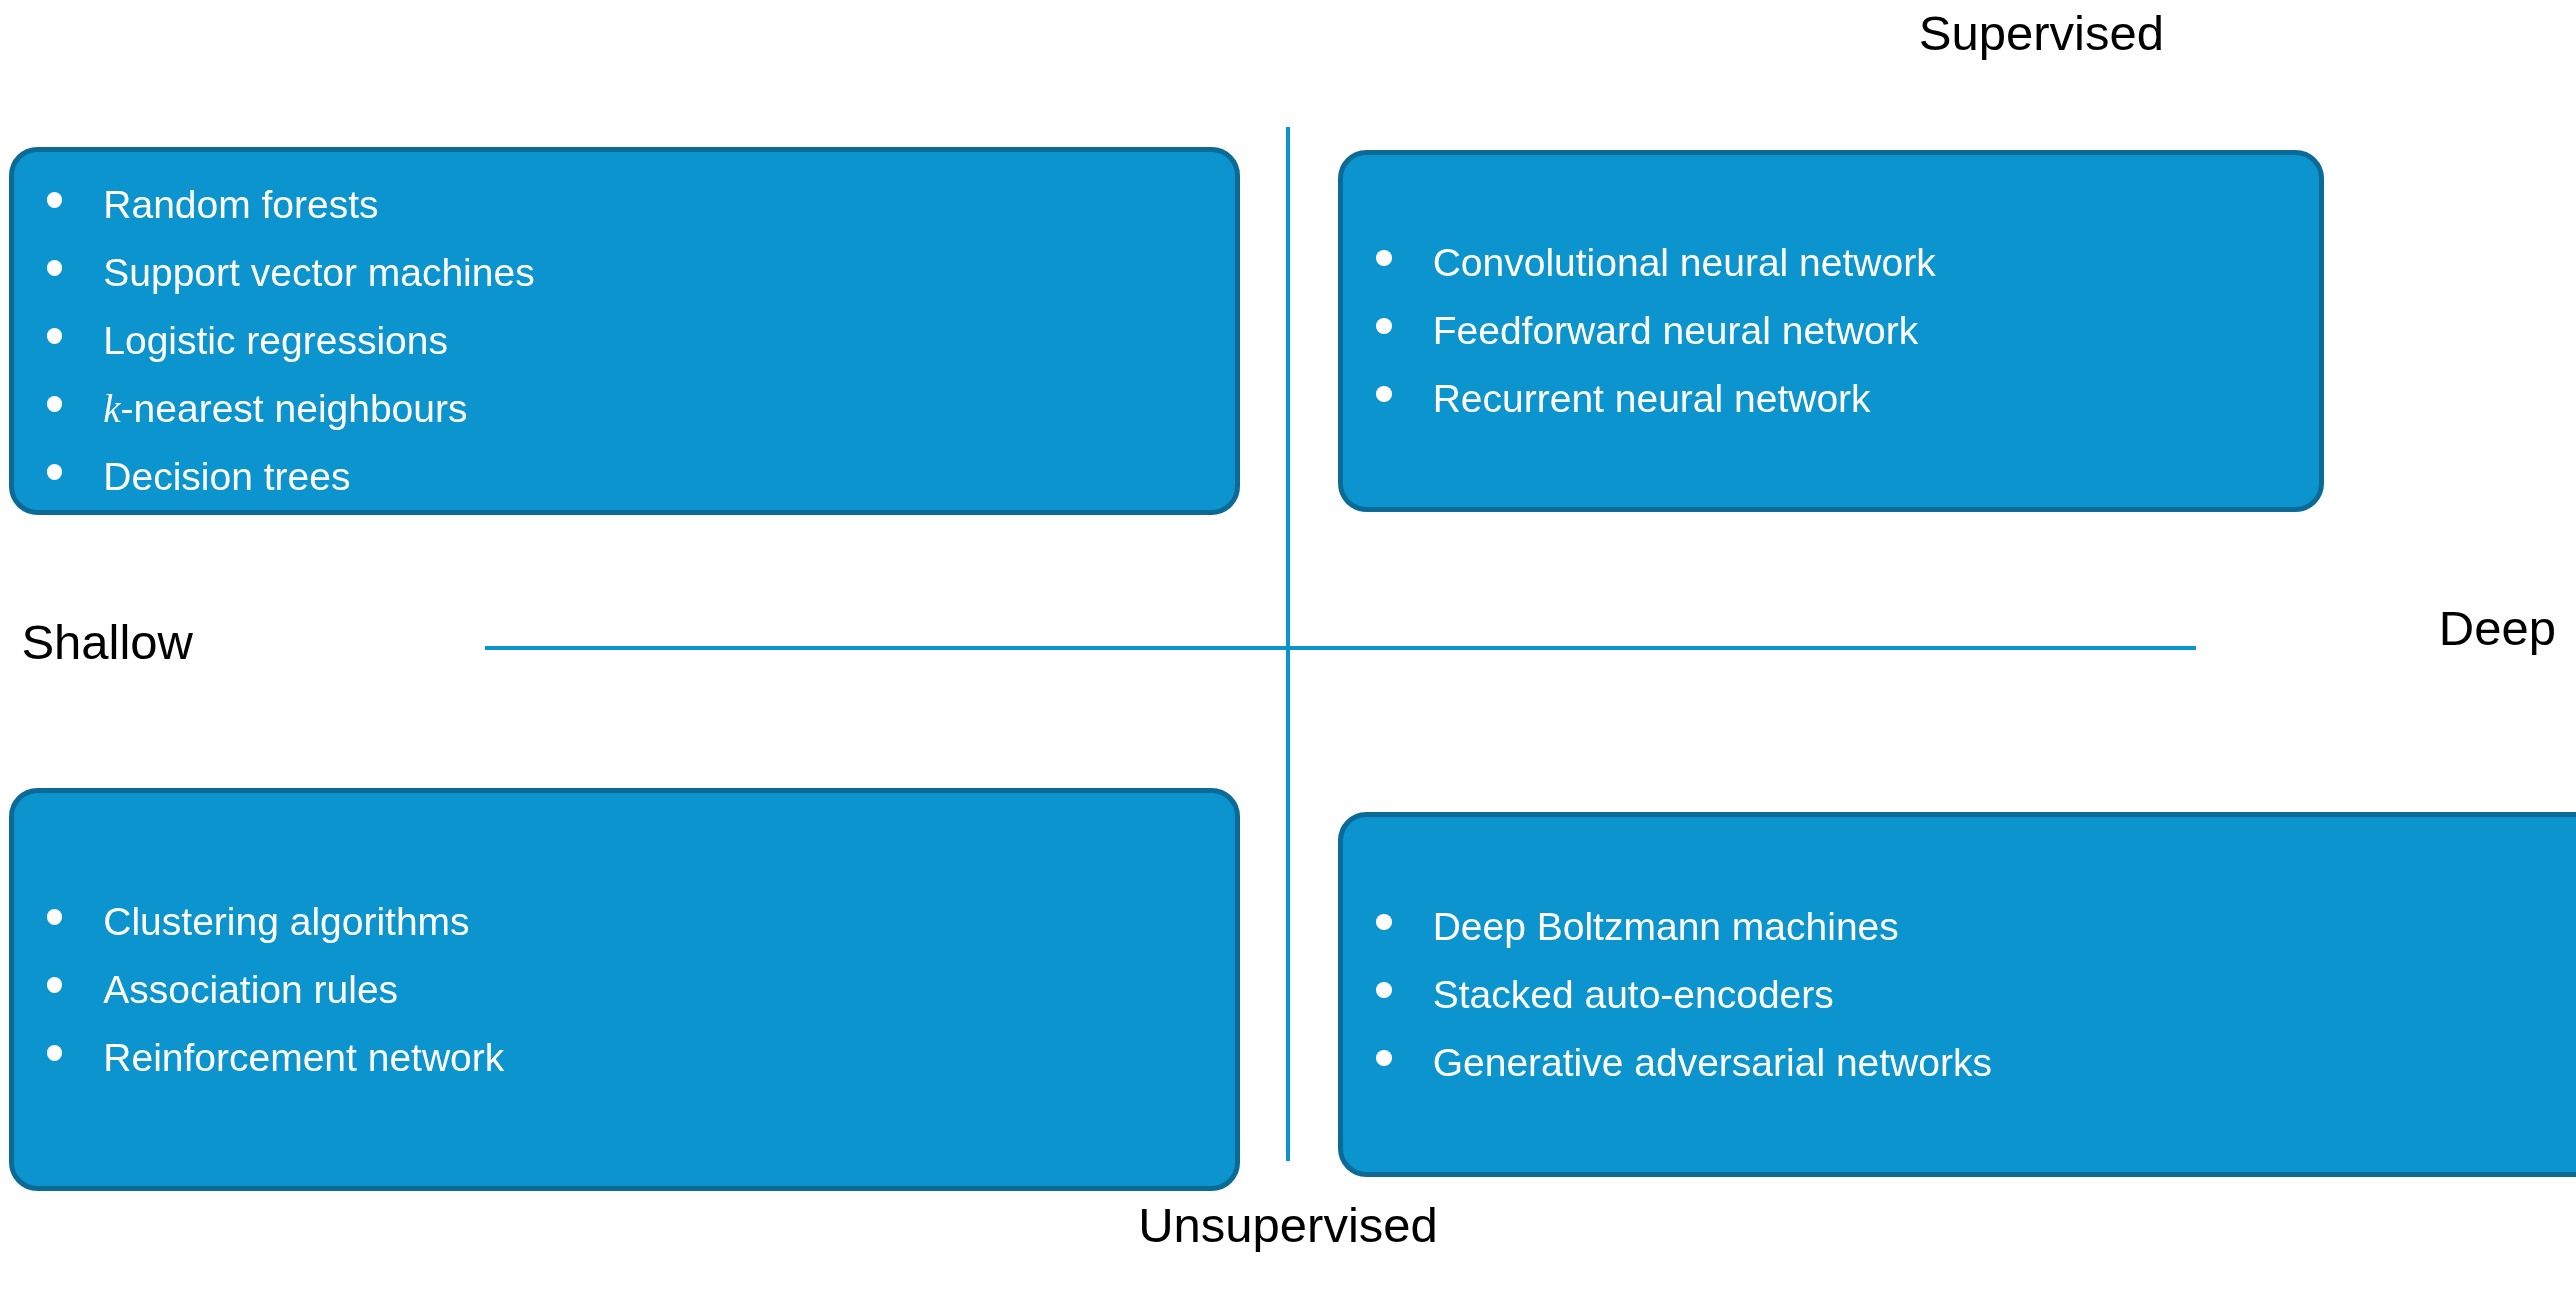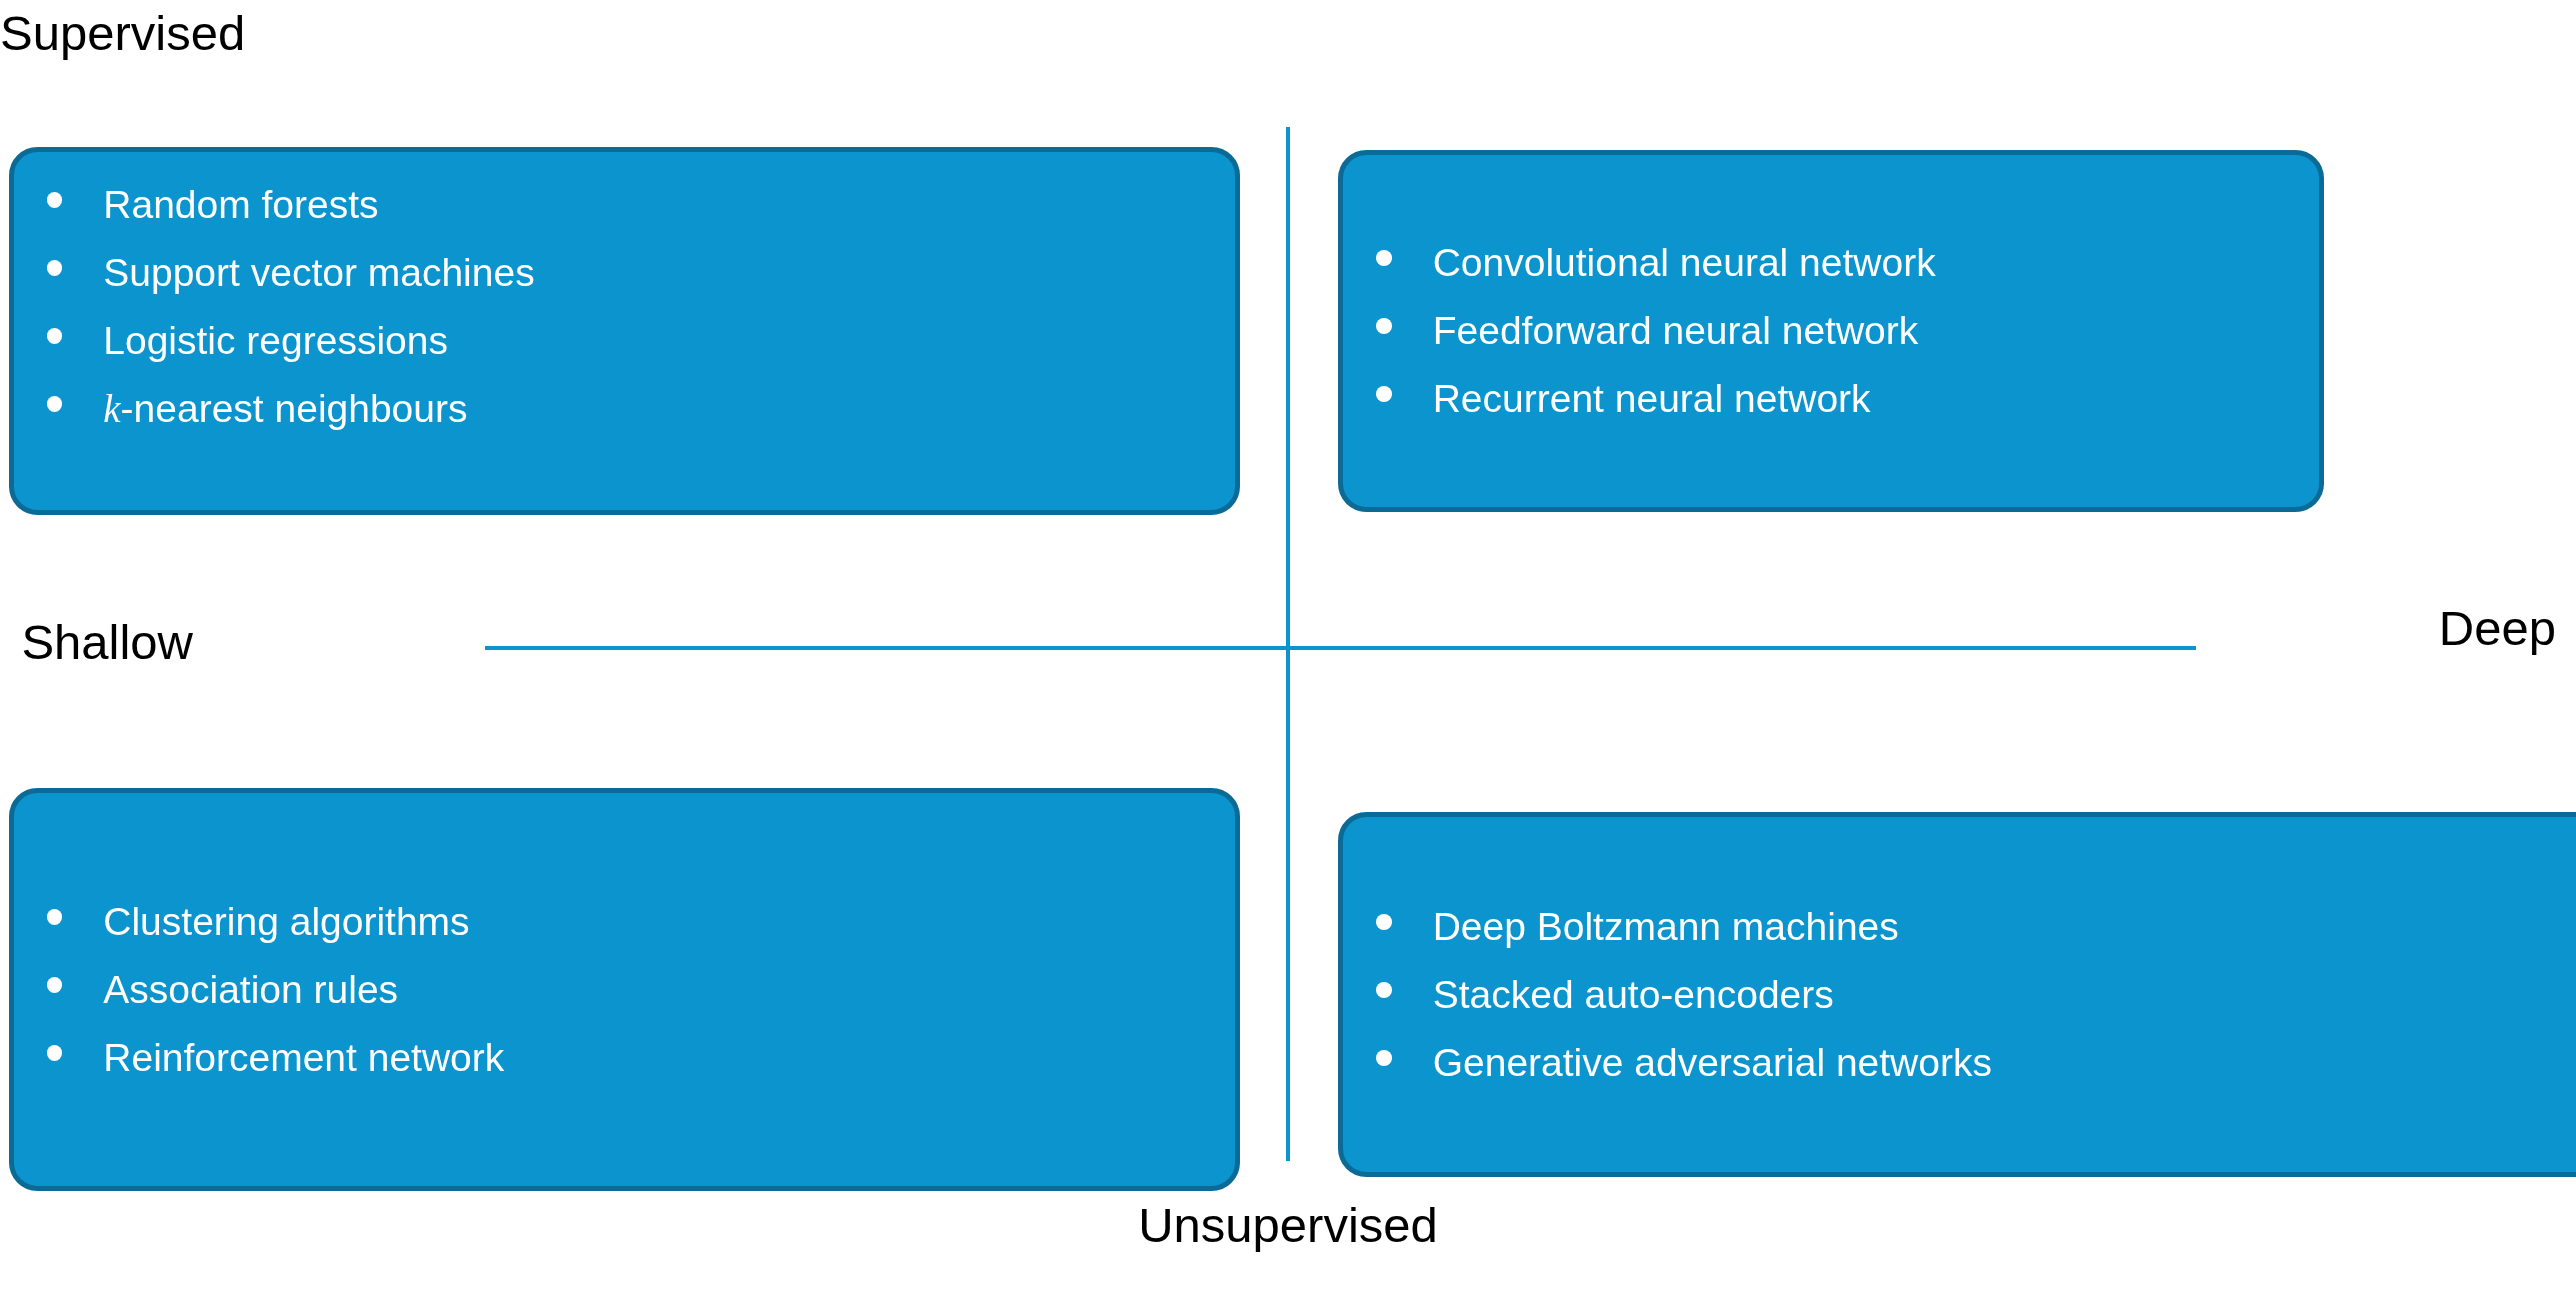--- a/index.html
+++ b/index.html
@@ -24,21 +24,21 @@
     font-family: "Liberation Sans", sans-serif;
     font-weight: 400;
     font-size: 49px;
     line-height: 1;
     white-space: nowrap;
   }
   #label-supervised {
     top: 8.6px;
     left: 0;
     width: 2164px;
-    text-align: left;
+    text-align: right;
   }
   #label-unsupervised {
     top: 1201px;
     left: 0;
     width: 2576px;
     text-align: center;
   }
   #label-shallow {
     top: 618px;
     left: 21.4px;
@@ -143,20 +143,24 @@
         <span class="bullet-text">Support vector machines</span>
       </li>
       <li class="bullet-item">
         <span class="bullet-dot"></span>
         <span class="bullet-text">Logistic regressions</span>
       </li>
       <li class="bullet-item">
         <span class="bullet-dot"></span>
         <span class="bullet-text"><span class="math-var">k</span><span>-nearest neighbours</span></span>
       </li>
+      <li class="bullet-item">
+        <span class="bullet-dot"></span>
+        <span class="bullet-text">Decision trees</span>
+      </li>
     </ul>
   </div>
 
   <div id="box-deep-supervised" class="quad-box align-center">
     <ul class="bullet-list">
       <li class="bullet-item">
         <span class="bullet-dot"></span>
         <span class="bullet-text">Convolutional neural network</span>
       </li>
       <li class="bullet-item">

